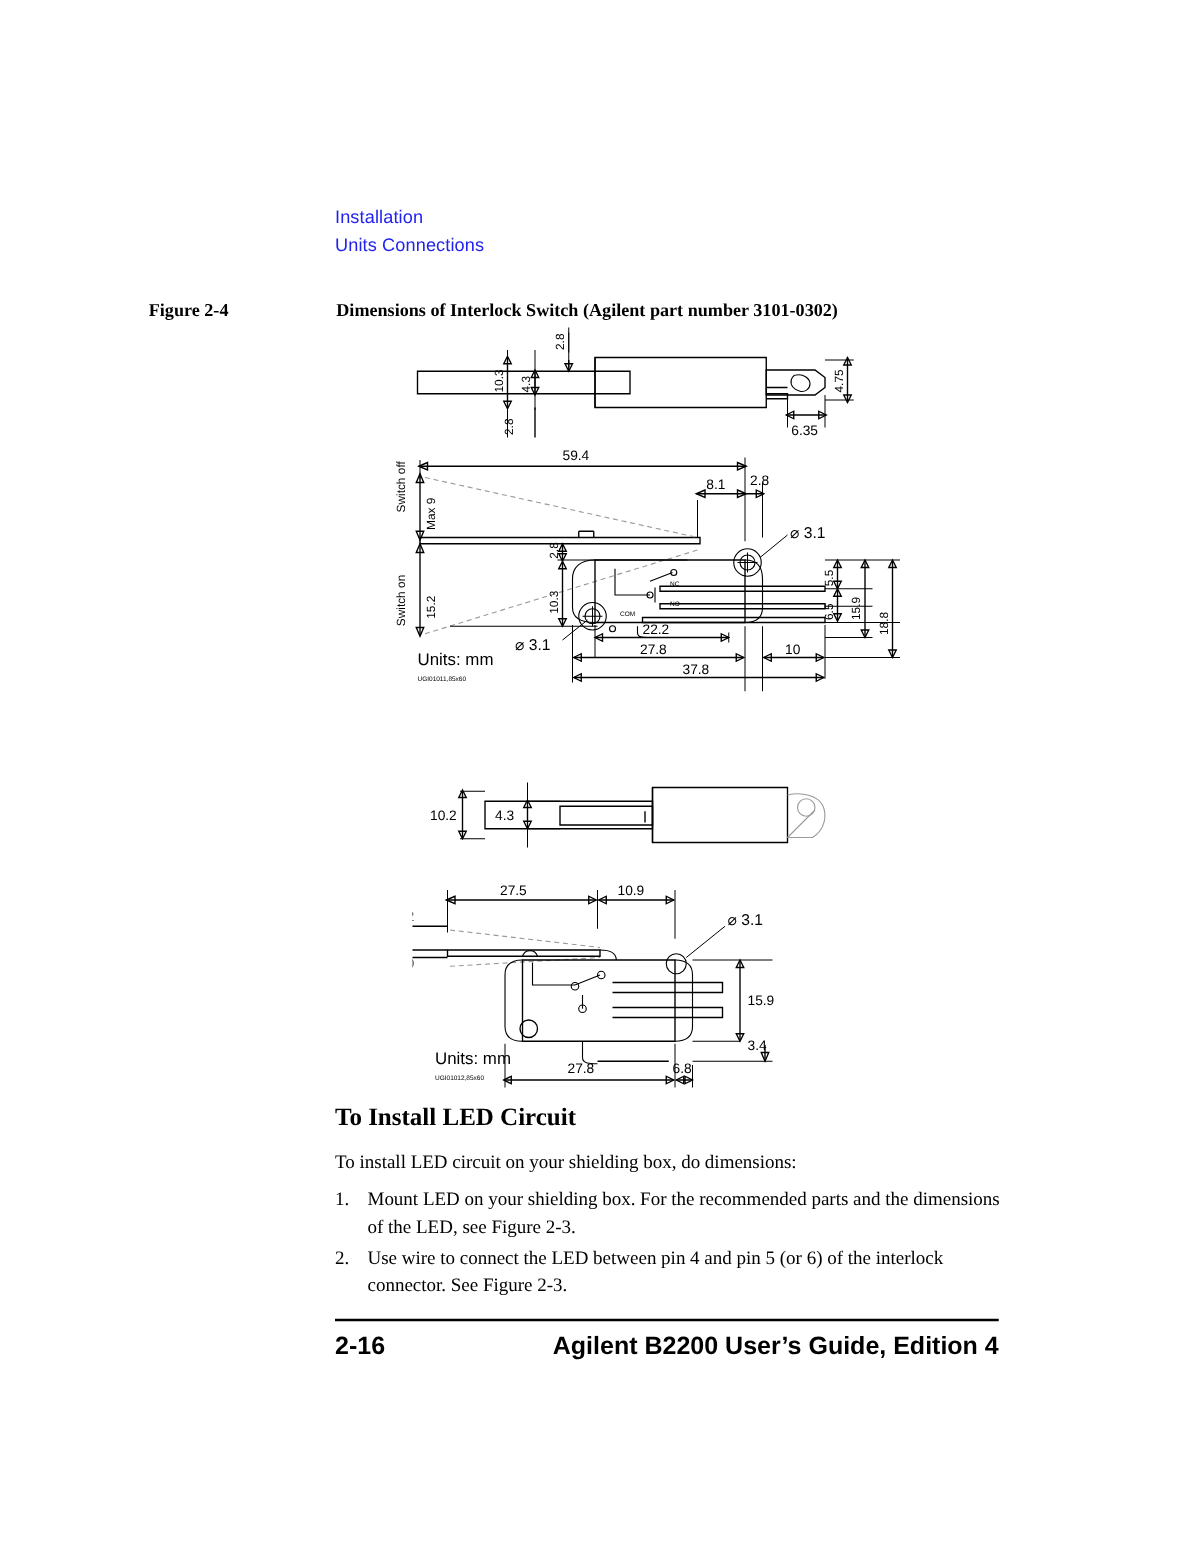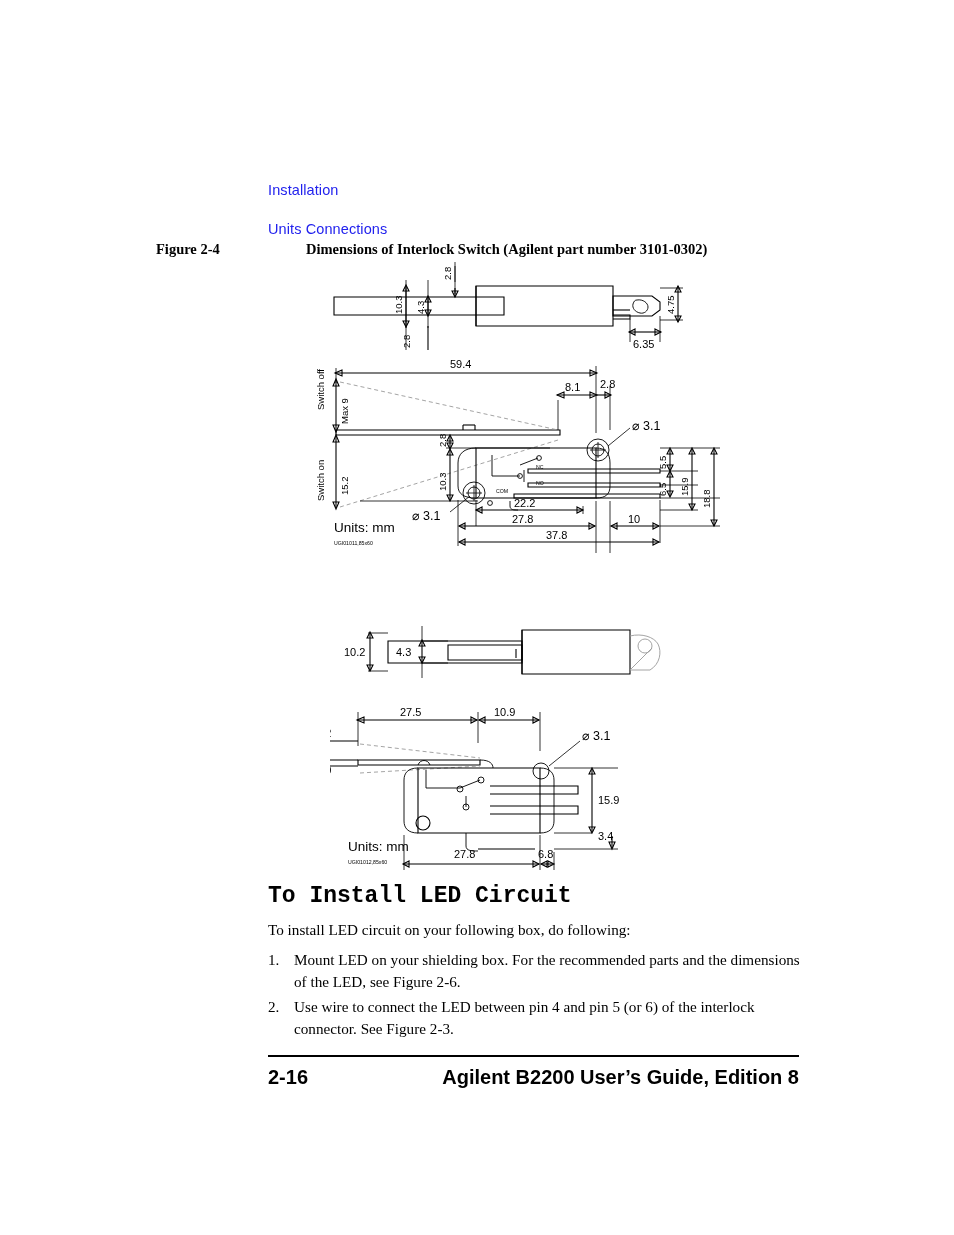--- a/index.html
+++ b/index.html
@@ -20,47 +20,46 @@
   .runhead {
     position: absolute;
     left: 268px;
     top: 163px;
     font-family: "Liberation Sans", sans-serif;
     font-size: 14.5px;
     color: #2222ee;
     line-height: 22.5px;
     letter-spacing: 0.1px;
   }
-  .runhead div { white-space: nowrap; margin-top: 16px; }
+  .runhead div { white-space: nowrap; }
 
   
   .figrow {
     position: absolute;
     left: 119px;
     width: 700px;
     font-family: "Liberation Serif", serif;
     font-weight: bold;
     font-size: 14.5px;
     color: #000;
     white-space: nowrap;
-    margin-left: 37px;
   }
   .figrow .fignum {
     display: inline-block;
     width: 150px;
   }
   .figrow .figtitle { display: inline-block; }
 
   
   .h2 {
     position: absolute;
     left: 268px;
-    font-family: Liberation Mono, monospace;
+    font-family: Liberation Serif, serif;
     font-weight: bold;
-    font-size: 23px;
+    font-size: 20px;
     color: #000;
     white-space: nowrap;
   }
   .para {
     position: absolute;
     left: 268px;
     font-family: "Liberation Serif", serif;
     font-size: 15.2px;
     line-height: 21px;
     color: #000;
@@ -454,29 +453,29 @@
       <path class="ln" d="M 218 253 L 224 256 L 218 259 Z" fill="#000"></path>
       <text class="dim" x="208" y="250">6.8</text>
 
       <text class="unit" x="18" y="243">Units: mm</text>
       <text class="tiny" x="18" y="256">UGI01012,85x60</text>
     </svg>
   </div>
 
   <h2 class="h2" style="top:883px; margin:0;">To Install LED Circuit</h2>
 
-  <div class="para" style="top:919px;">To install LED circuit on your following box, do following:</div>
+  <div class="para" style="top:919px;">To install LED circuit on your shielding box, do dimensions:</div>
 
   <div class="olitem" style="top:949px;">
     <span class="num">1.</span>
-    <span class="txt">Mount LED on your shielding box. For the recommended parts and the dimensions of the LED, see Figure 2-6.</span>
+    <span class="txt">Mount LED on your shielding box. For the recommended parts and the dimensions of the LED, see Figure 2-3.</span>
   </div>
 
   <div class="olitem" style="top:996px;">
     <span class="num">2.</span>
     <span class="txt">Use wire to connect the LED between pin 4 and pin 5 (or 6) of the interlock connector. See Figure 2-3.</span>
   </div>
 
   <div class="footrule"></div>
   <div class="footer left">2-16</div>
-  <div class="footer right">Agilent B2200 User’s Guide, Edition 8</div>
+  <div class="footer right">Agilent B2200 User’s Guide, Edition 4</div>
 
 </div>
 
 </body></html>

